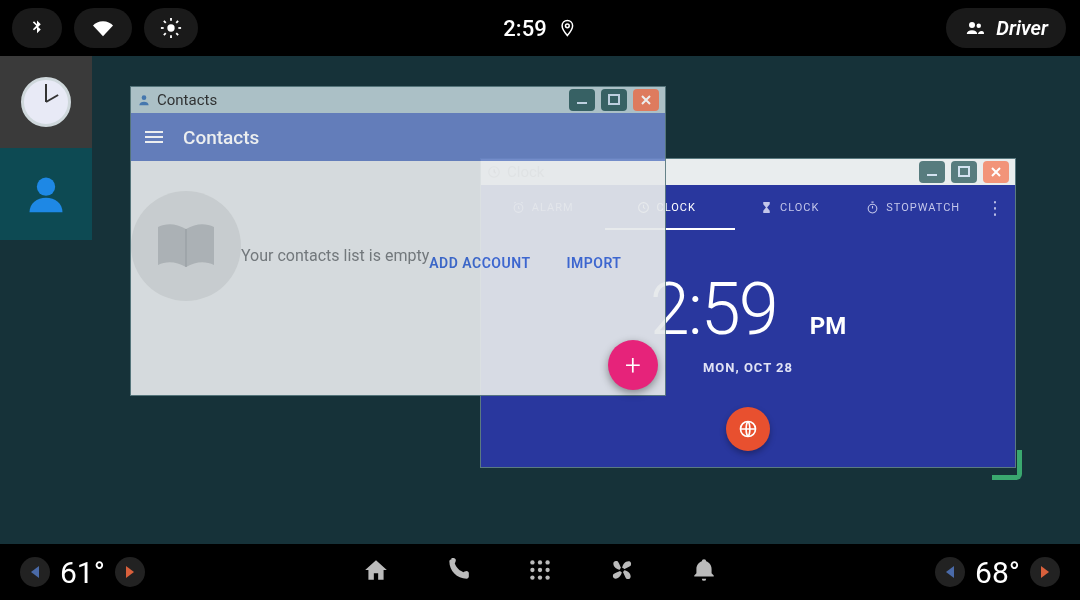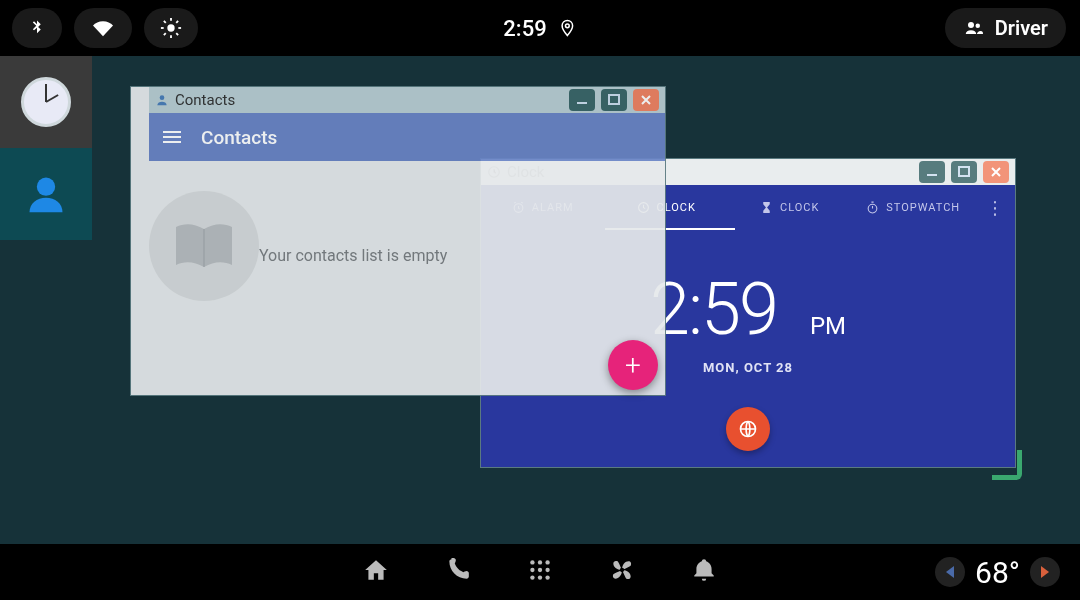--- a/index.html
+++ b/index.html
@@ -3,21 +3,21 @@
 <meta charset="utf-8">
 <style>
   * { margin: 0; padding: 0; box-sizing: border-box; font-family: Roboto, Arial, sans-serif; }
   body { width: 1080px; height: 600px; background: #000; overflow: hidden; position: relative; }
 
   
   .statusbar { position: absolute; top: 0; left: 0; right: 0; height: 56px; background: #000; display: flex; align-items: center; color: #fff; }
   .pill { background: #1a1a1a; border-radius: 22px; height: 40px; display: inline-flex; align-items: center; justify-content: center; margin-left: 12px; padding: 0 16px; }
   .pill svg, .pill .glyph { fill: #fff; color: #fff; }
   .status-center { position: absolute; left: 50%; transform: translateX(-50%); display: flex; align-items: center; gap: 12px; font-size: 22px; font-weight: 500; }
-  .status-right { margin-left: auto; margin-right: 14px; display: flex; align-items: center; gap: 10px; background: #1a1a1a; border-radius: 22px; height: 40px; padding: 0 18px; font-size: 20px; font-weight: 600; }
+  .status-right { margin-left: auto; margin-right: 14px; display: flex; align-items: center; gap: 10px; background: #1a1a1a; border-radius: 22px; height: 40px; padding: 0 18px; font-size: 20px; font-weight: 600; font-style: italic; }
 
   
   .desktop { position: absolute; top: 56px; left: 0; right: 0; bottom: 56px; background: #163239; }
 
   
   .rail { position: absolute; top: 56px; left: 0; width: 92px; bottom: 56px; background: transparent; }
   .rail-item { width: 92px; height: 92px; display: flex; align-items: center; justify-content: center; }
   .rail-clock-bg { background: #3a3a3a; }
   .rail-contact-bg { background: #0d4a53; }
   .clockface { width: 50px; height: 50px; border-radius: 50%; background: #e8eaf6; border: 3px solid #cfd8dc; position: relative; }
@@ -40,41 +40,41 @@
   .window { position: absolute; border: 1px solid #5a7a80; }
   .titlebar { height: 26px; background: #b8cdd3; display: flex; align-items: center; padding: 0 6px; gap: 6px; font-size: 15px; color: #333; }
   .titlebar .spacer { flex: 1; }
   .tb-btn { width: 26px; height: 22px; border-radius: 4px; display: flex; align-items: center; justify-content: center; font-size: 14px; color: #112; }
   .tb-min { background: #3a6668; }
   .tb-max { background: #3a6668; }
   .tb-close { background: #f08262; }
   .tb-btn svg { width: 14px; height: 14px; }
 
   
-  .contacts-win { left: 130px; top: 86px; width: 536px; height: 310px; background: #e6e9eb; opacity: 0.92; padding-left: 18px; }
+  .contacts-win { left: 130px; top: 86px; width: 536px; height: 310px; background: #e6e9eb; opacity: 0.92; }
   .contacts-appbar { height: 48px; background: #6a84c6; display: flex; align-items: center; gap: 20px; padding: 0 14px; color: #fff; font-size: 19px; font-weight: 500; }
   .hamburger { display: flex; flex-direction: column; gap: 3px; }
   .hamburger span { width: 18px; height: 2px; background: #fff; }
   .contacts-body { display: flex; align-items: center; padding-top: 30px; color: #888; }
   .bookicon { width: 110px; height: 110px; border-radius: 50%; background: #d7dadc; display: flex; align-items: center; justify-content: center; margin-bottom: 18px; }
   .contacts-actions { display: flex; gap: 36px; margin-top: 16px; }
   .contacts-actions span { color: #3f6bd4; font-size: 14px; font-weight: 600; letter-spacing: 0.5px; }
 
   
   .clock-win { left: 480px; top: 158px; width: 536px; height: 310px; background: #fff; }
   .clock-win .titlebar { background: #e6eaec; opacity: 0.85; }
   .clock-content { height: calc(100% - 26px); background: #29379e; position: relative; color: #fff; overflow: hidden; }
   .clock-tabs { display: flex; height: 44px; align-items: center; }
   .clock-tab { flex: 1; display: flex; align-items: center; justify-content: center; gap: 7px; font-size: 11px; letter-spacing: 1px; color: #c3c6ea; }
   .clock-tab.active { color: #fff; }
   .tab-underline { position: absolute; top: 43px; left: 124px; width: 130px; height: 2px; background: #fff; }
   .clock-menu { width: 40px; display: flex; align-items: center; justify-content: center; color: #c3c6ea; font-size: 18px; }
   .clock-time-row { display: flex; align-items: baseline; justify-content: center; margin-top: 38px; gap: 14px; }
   .clock-time { font-size: 72px; font-weight: 300; letter-spacing: -2px; }
-  .clock-ampm { font-size: 24px; font-weight: 400; margin-left: 19px; }
+  .clock-ampm { font-size: 24px; font-weight: 700; margin-left: 19px; }
   .clock-date { text-align: center; font-size: 13px; letter-spacing: 1px; margin-top: 8px; color: #e0e2f5; font-weight: bold; }
   .globe-fab { position: absolute; bottom: 16px; left: 50%; transform: translateX(-50%); width: 44px; height: 44px; border-radius: 50%; background: #e8502f; display: flex; align-items: center; justify-content: center; box-shadow: 0 3px 6px rgba(0,0,0,0.3); }
   .pink-fab { position: absolute; left: 608px; top: 340px; width: 50px; height: 50px; border-radius: 50%; background: #e6237a; color: #fff; display: flex; align-items: center; justify-content: center; font-size: 28px; font-weight: 300; box-shadow: 0 3px 8px rgba(0,0,0,0.4); z-index: 50; }
 
   
   .snap-corner { position: absolute; width: 30px; height: 30px; border: 5px solid #3aa86f; }
   .snap-a { left: 650px; top: 372px; border-top: none; border-left: none; border-bottom-right-radius: 6px; }
   .snap-b { left: 992px; top: 450px; border-top: none; border-left: none; border-bottom-right-radius: 6px; }
 
   
@@ -246,31 +246,44 @@
     <span>Contacts</span>
   </div>
   <div class="contacts-body">
     <div class="bookicon">
       <svg width="64" height="54" viewBox="0 0 64 54">
           <path fill="#b8bcc0" d="M4 8c8-4 18-4 28 2 10-6 20-6 28-2v38c-8-4-18-4-28 2-10-6-20-6-28-2V8z"></path>
           <path fill="none" stroke="#9ea3a8" stroke-width="1" d="M32 10v38"></path>
         </svg>
     </div>
     <div style="font-size:16px;color:#7a7e82">Your contacts list is empty</div>
+    <div class="contacts-actions">
+      <span>ADD ACCOUNT</span>
+      <span>IMPORT</span>
+    </div>
   </div>
 </div>
 
 <div class="pink-fab">
   <span>+</span>
 </div>
 
 <div class="snap-corner snap-a"></div>
 <div class="snap-corner snap-b"></div>
 
 <div class="bottombar">
+  <div class="temp-group temp-left">
+    <div class="circ-btn">
+        <div class="tri-left"></div>
+      </div>
+    <span class="temp">61°</span>
+    <div class="circ-btn">
+        <div class="tri-right"></div>
+      </div>
+  </div>
   <div class="nav-center">
     <div class="nav-icon">
       <svg width="26" height="26" viewBox="0 0 24 24">
           <path fill="currentColor" d="M12 3l10 9h-3v9h-5v-6h-4v6H5v-9H2l10-9z"></path>
         </svg>
     </div>
     <div class="nav-icon">
       <svg width="26" height="26" viewBox="0 0 24 24">
           <path fill="currentColor" d="M6 2c-1 0-2 1-2 2 0 9 7 16 16 16 1 0 2-1 2-2v-3c0-1-1-2-2-2-1 0-3 1-3 1l-2-1c-2-1-4-3-5-5l-1-2s1-2 1-3c0-1-1-2-2-2H6z"></path>
         </svg>

